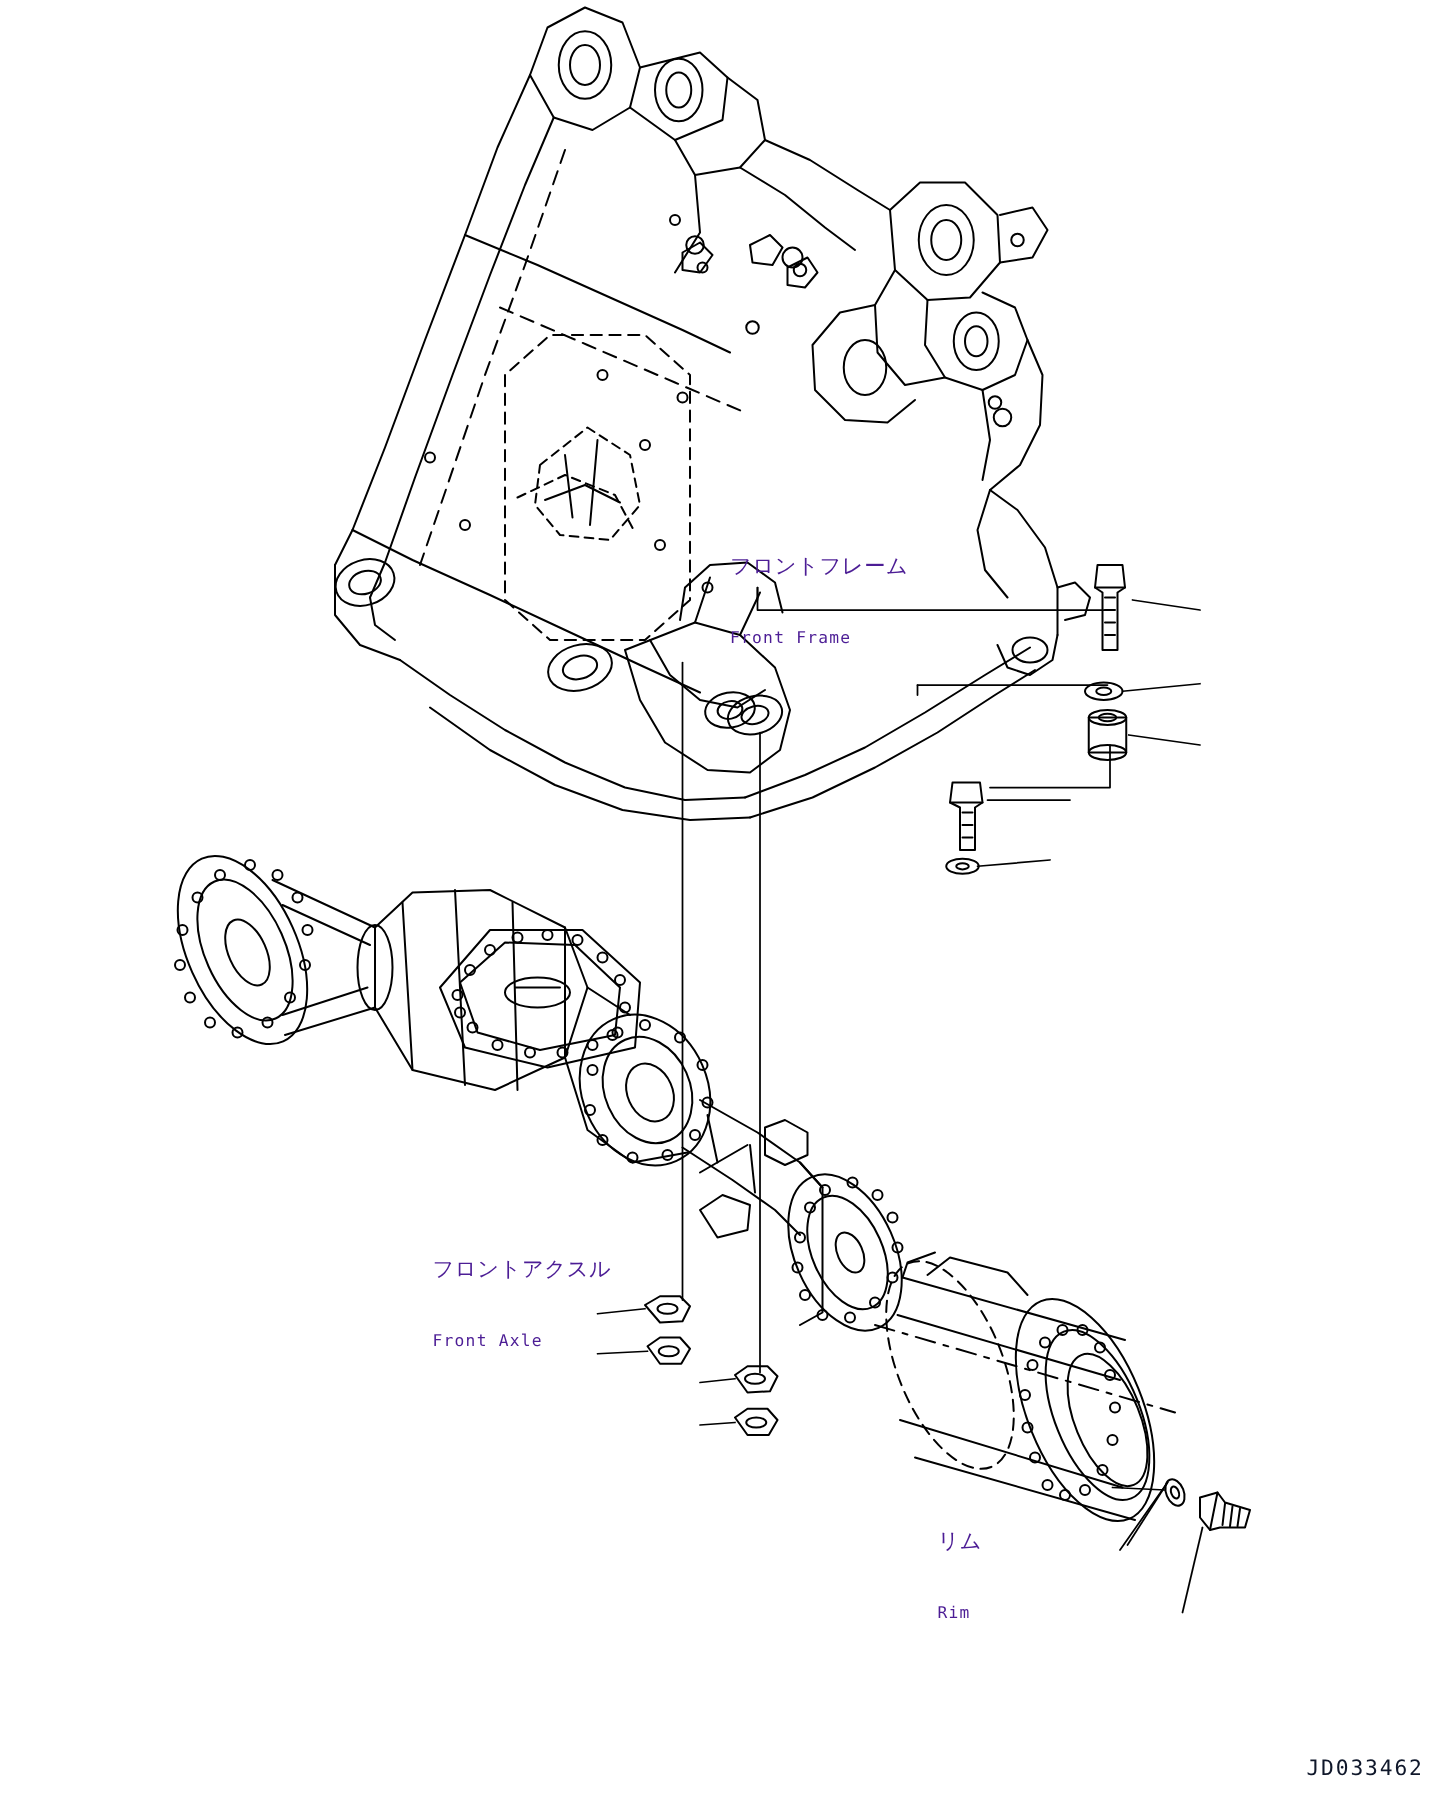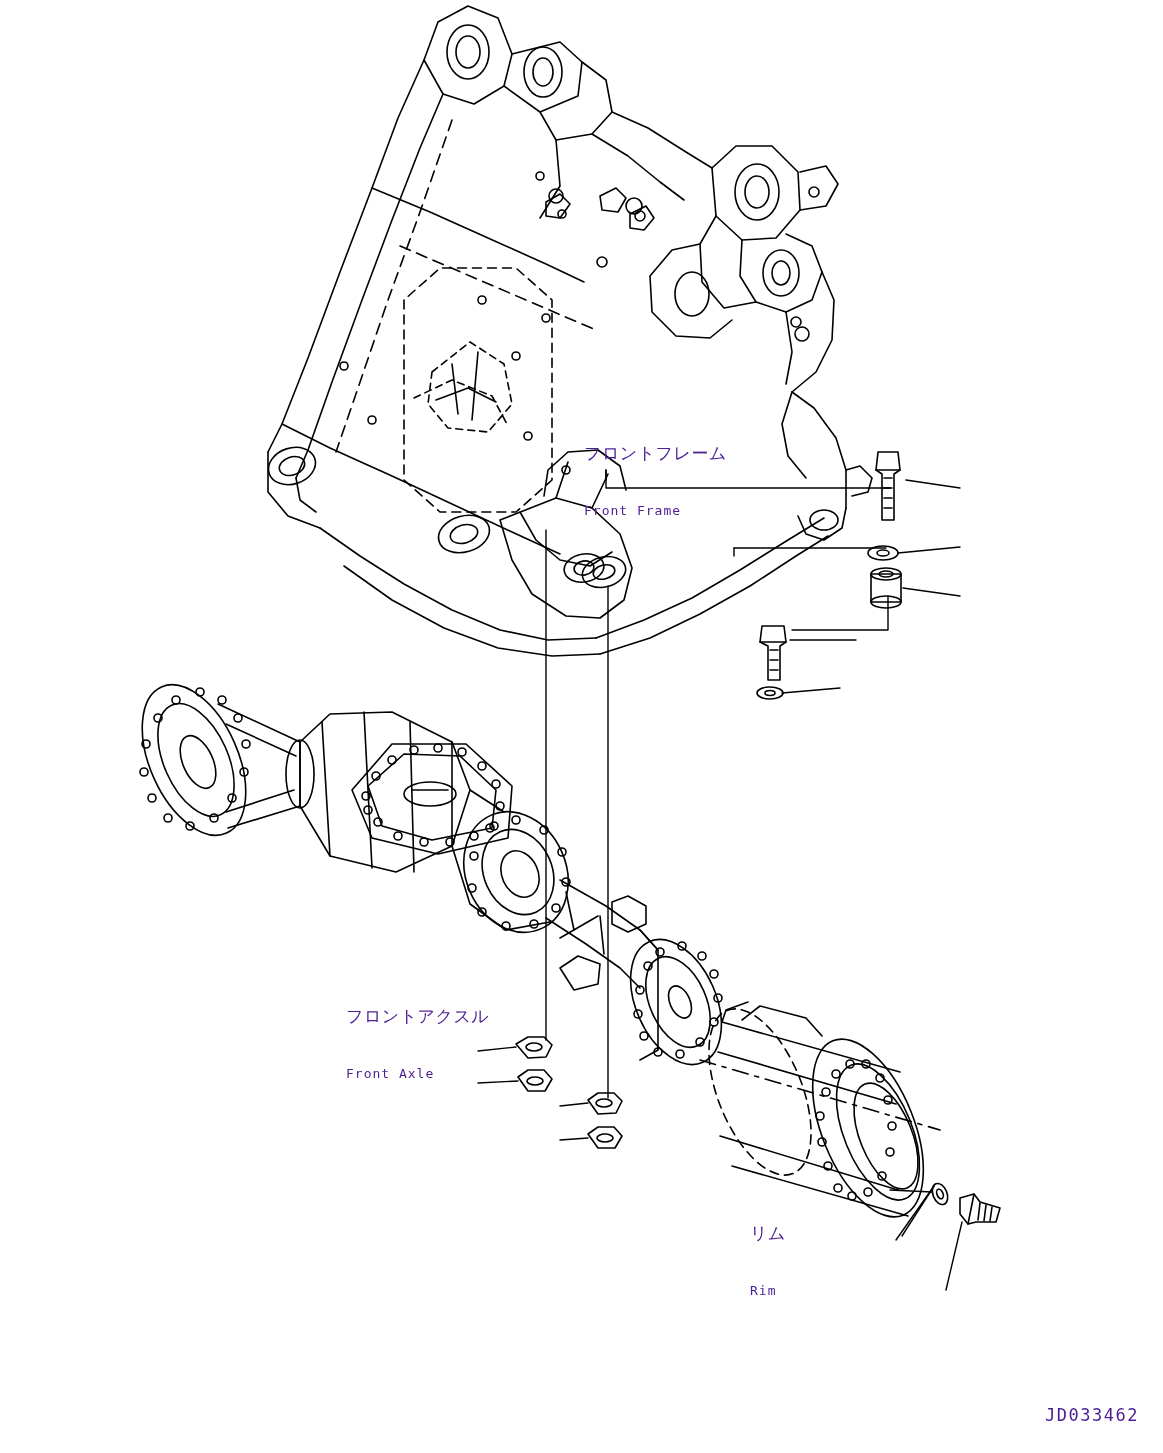--- a/index.html
+++ b/index.html
@@ -44,21 +44,21 @@
     font-size: 13px;
     letter-spacing: 1px;
   }
   #drawing-number {
     position: absolute;
     right: 24px;
     bottom: 28px;
     font-family: "DejaVu Sans Mono", "Liberation Mono", monospace;
     font-size: 17px;
     letter-spacing: 1.5px;
-    color: #4c1d95;
+    color: #0f172a;
   }
   .lbl-front-frame { left: 584px; top: 404px; }
   .lbl-front-axle  { left: 302px; top: 967px; margin-left: 44px; }
   .lbl-rim         { left: 750px; top: 1184px; }
 </style>
 </head>
 <body>
 
 <div id="diagram-root">
 

